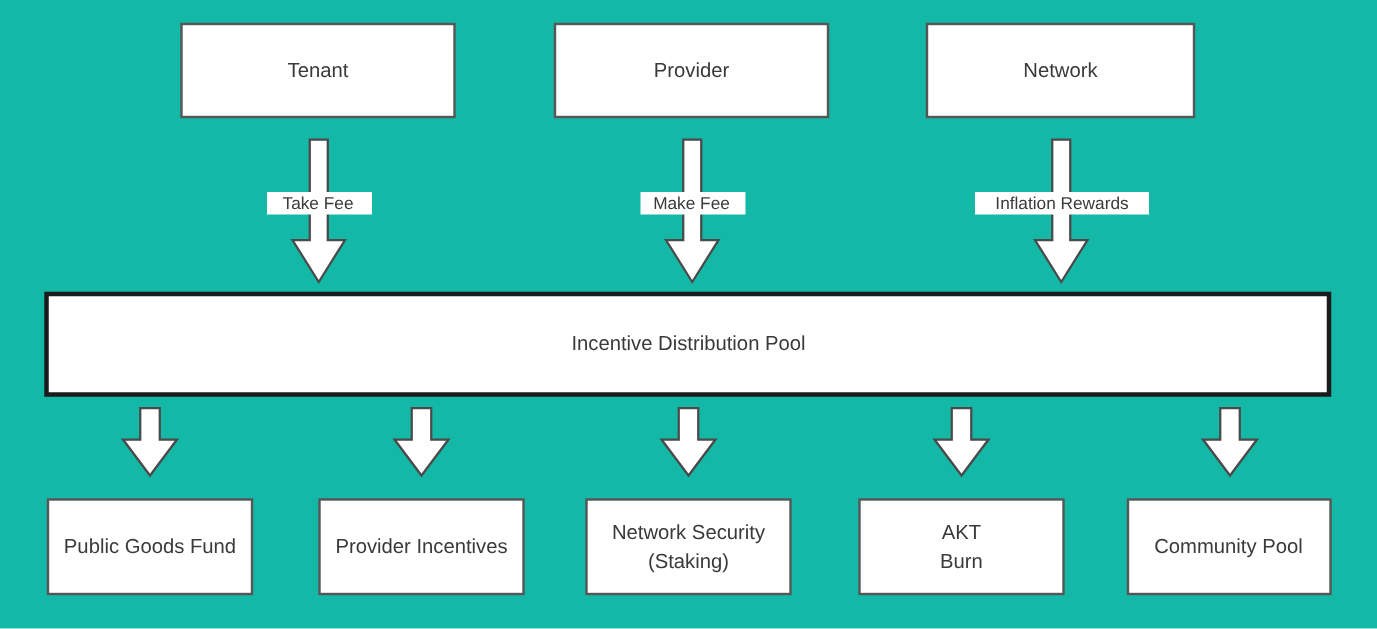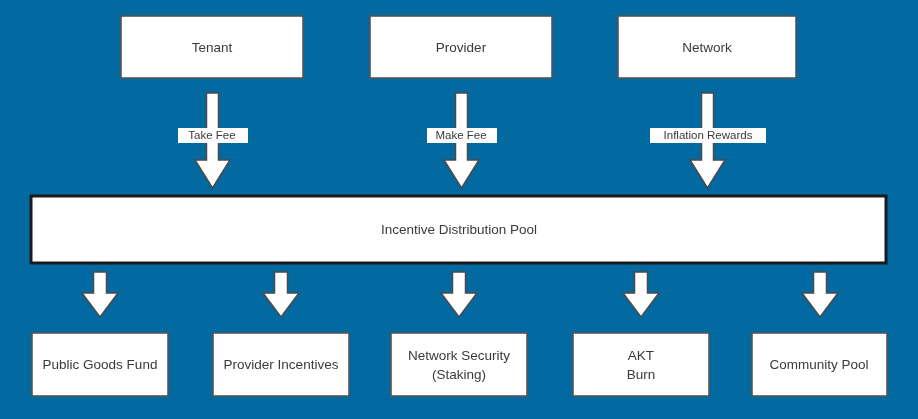--- a/index.html
+++ b/index.html
@@ -10,21 +10,21 @@
   body {
     width: 918px;
     height: 419px;
     overflow: hidden;
     font-family: "Liberation Sans", sans-serif;
   }
   #diagram-root {
     position: relative;
     width: 918px;
     height: 419px;
-    background: #0369a1;
+    background: #14b8a6;
   }
   svg.diagram {
     display: block;
     width: 918px;
     height: 419px;
   }
   .node-box {
     fill: #ffffff;
     stroke: #565656;
     stroke-width: 1.6;

